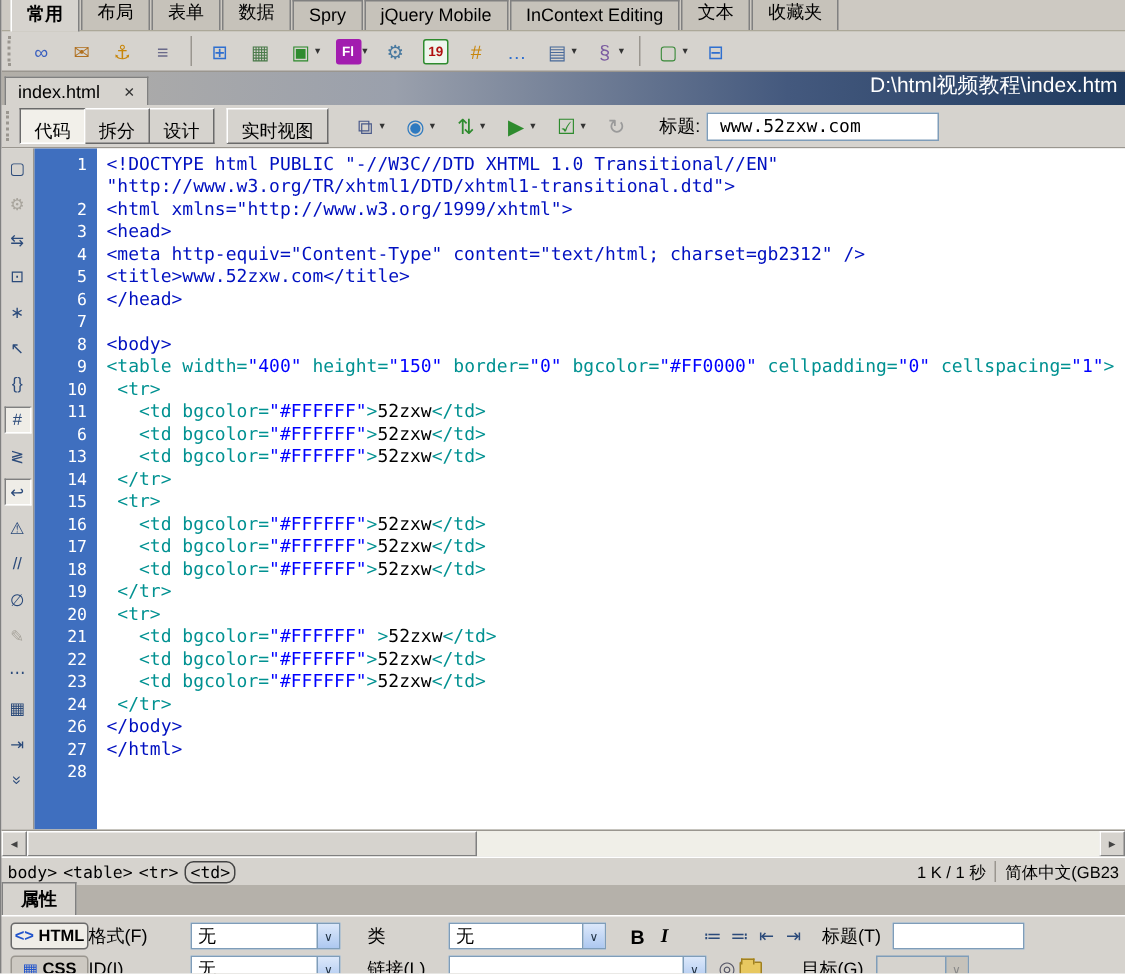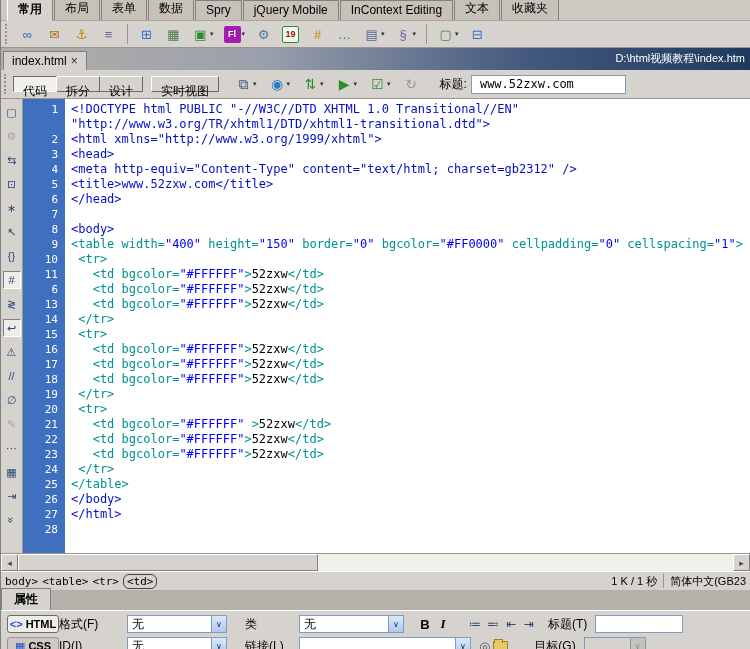--- a/index.html
+++ b/index.html
@@ -15,27 +15,27 @@
   
   .insert-icons { height:27px; background:#d6d3ce; display:flex; align-items:center; padding-left:4px; border-bottom:1px solid #9a968f; flex:none; }
   .grip { width:5px; height:20px; margin-right:4px; border-left:2px dotted #9a968f; }
   .ibtn { display:flex; align-items:center; margin:0 3px; padding:1px 2px; cursor:default; }
   .icon16 { width:17px; height:17px; display:flex; align-items:center; justify-content:center; font-size:13px; line-height:1; }
   .dd { font-size:7px; color:#333; margin-left:1px; }
   .isep { width:1px; height:20px; background:#9a968f; margin:0 5px; }
 
   
   .docbar { height:22px; flex:none; display:flex; align-items:flex-end; background:linear-gradient(90deg,#b3afa8 0%,#9aa0ac 35%,#44597e 70%,#1f3a5e 100%); }
-  .doctab { margin-left:2px; height:19px; display:flex; align-items:center; gap:4px; padding:0 8px; background:#d6d3ce; border:1px solid #808080; border-bottom:none; font-size:12px; }
+  .doctab { margin-left:2px; height:19px; display:flex; align-items:center; gap:16px; padding:0 8px; background:#d6d3ce; border:1px solid #808080; border-bottom:none; font-size:12px; }
   .doctab .close { font-size:12px; color:#333; cursor:default; line-height:10px; }
-  .docpath { margin-left:auto; color:#fff; font-size:11px; padding:0 5px 4px 0; white-space:nowrap; }
+  .docpath { margin-left:auto; color:#fff; font-size:14px; padding:0 5px 4px 0; white-space:nowrap; }
 
   
   .dtoolbar { height:29px; flex:none; background:#d6d3ce; display:flex; align-items:center; padding-left:3px; border-bottom:1px solid #9a968f; }
-  .vbtn { height:16px; padding:6px 9px; background:#d6d3ce; border:1px solid; border-color:#fff #6a6a6a #6a6a6a #fff; font-size:12px; cursor:default; white-space:nowrap; }
+  .vbtn { height:24px; padding:6px 9px; background:#d6d3ce; border:1px solid; border-color:#fff #6a6a6a #6a6a6a #fff; font-size:12px; cursor:default; white-space:nowrap; }
   .vbtn.active { background:#f2f0ea; border-color:#6a6a6a #fff #fff #6a6a6a; }
   .vgroup { display:flex; margin-right:8px; }
   .vgroup .vbtn+.vbtn { border-left:none; }
   .tico { display:flex; align-items:center; margin:0 4px; cursor:default; }
   .tico .icon16 { font-size:14px; }
   .title-label { margin-left:14px; margin-right:4px; font-size:12px; white-space:nowrap; }
   .title-input { width:155px; height:19px; border:1px solid #7f9db9; font-size:12px; padding:1px 8px; font-family:"DejaVu Sans Mono",monospace; background:#fff; }
 
   
   .main { flex:none; height:454px; display:flex; background:#fff; }
@@ -283,21 +283,20 @@
         <div class="crow"><span class="ln">15</span><span class="ctext"><span class="st"> &lt;tr&gt;</span></span></div>
         <div class="crow"><span class="ln">16</span><span class="ctext"><span class="st">   &lt;td bgcolor=</span><span class="sv">"#FFFFFF"</span><span class="st">&gt;</span><span class="sk">52zxw</span><span class="st">&lt;/td&gt;</span></span></div>
         <div class="crow"><span class="ln">17</span><span class="ctext"><span class="st">   &lt;td bgcolor=</span><span class="sv">"#FFFFFF"</span><span class="st">&gt;</span><span class="sk">52zxw</span><span class="st">&lt;/td&gt;</span></span></div>
         <div class="crow"><span class="ln">18</span><span class="ctext"><span class="st">   &lt;td bgcolor=</span><span class="sv">"#FFFFFF"</span><span class="st">&gt;</span><span class="sk">52zxw</span><span class="st">&lt;/td&gt;</span></span></div>
         <div class="crow"><span class="ln">19</span><span class="ctext"><span class="st"> &lt;/tr&gt;</span></span></div>
         <div class="crow"><span class="ln">20</span><span class="ctext"><span class="st"> &lt;tr&gt;</span></span></div>
         <div class="crow"><span class="ln">21</span><span class="ctext"><span class="st">   &lt;td bgcolor=</span><span class="sv">"#FFFFFF"</span><span class="st"> &gt;</span><span class="sk">52zxw</span><span class="st">&lt;/td&gt;</span></span></div>
         <div class="crow"><span class="ln">22</span><span class="ctext"><span class="st">   &lt;td bgcolor=</span><span class="sv">"#FFFFFF"</span><span class="st">&gt;</span><span class="sk">52zxw</span><span class="st">&lt;/td&gt;</span></span></div>
         <div class="crow"><span class="ln">23</span><span class="ctext"><span class="st">   &lt;td bgcolor=</span><span class="sv">"#FFFFFF"</span><span class="st">&gt;</span><span class="sk">52zxw</span><span class="st">&lt;/td&gt;</span></span></div>
         <div class="crow"><span class="ln">24</span><span class="ctext"><span class="st"> &lt;/tr&gt;</span></span></div>
-        <div class="crow"><span class="ln">25</span><span class="ctext"><span class="st">&lt;/table&gt;</span></span></div>
         <div class="crow"><span class="ln">26</span><span class="ctext"><span class="sb">&lt;/body&gt;</span></span></div>
         <div class="crow"><span class="ln">27</span><span class="ctext"><span class="sb">&lt;/html&gt;</span></span></div>
         <div class="crow"><span class="ln">28</span><span class="ctext"></span></div>
       </div>
   </div>
 
   <div class="hscroll">
     <span class="sarrow">◂</span>
     <span class="sthumb"></span>
     <span class="strack"></span>

